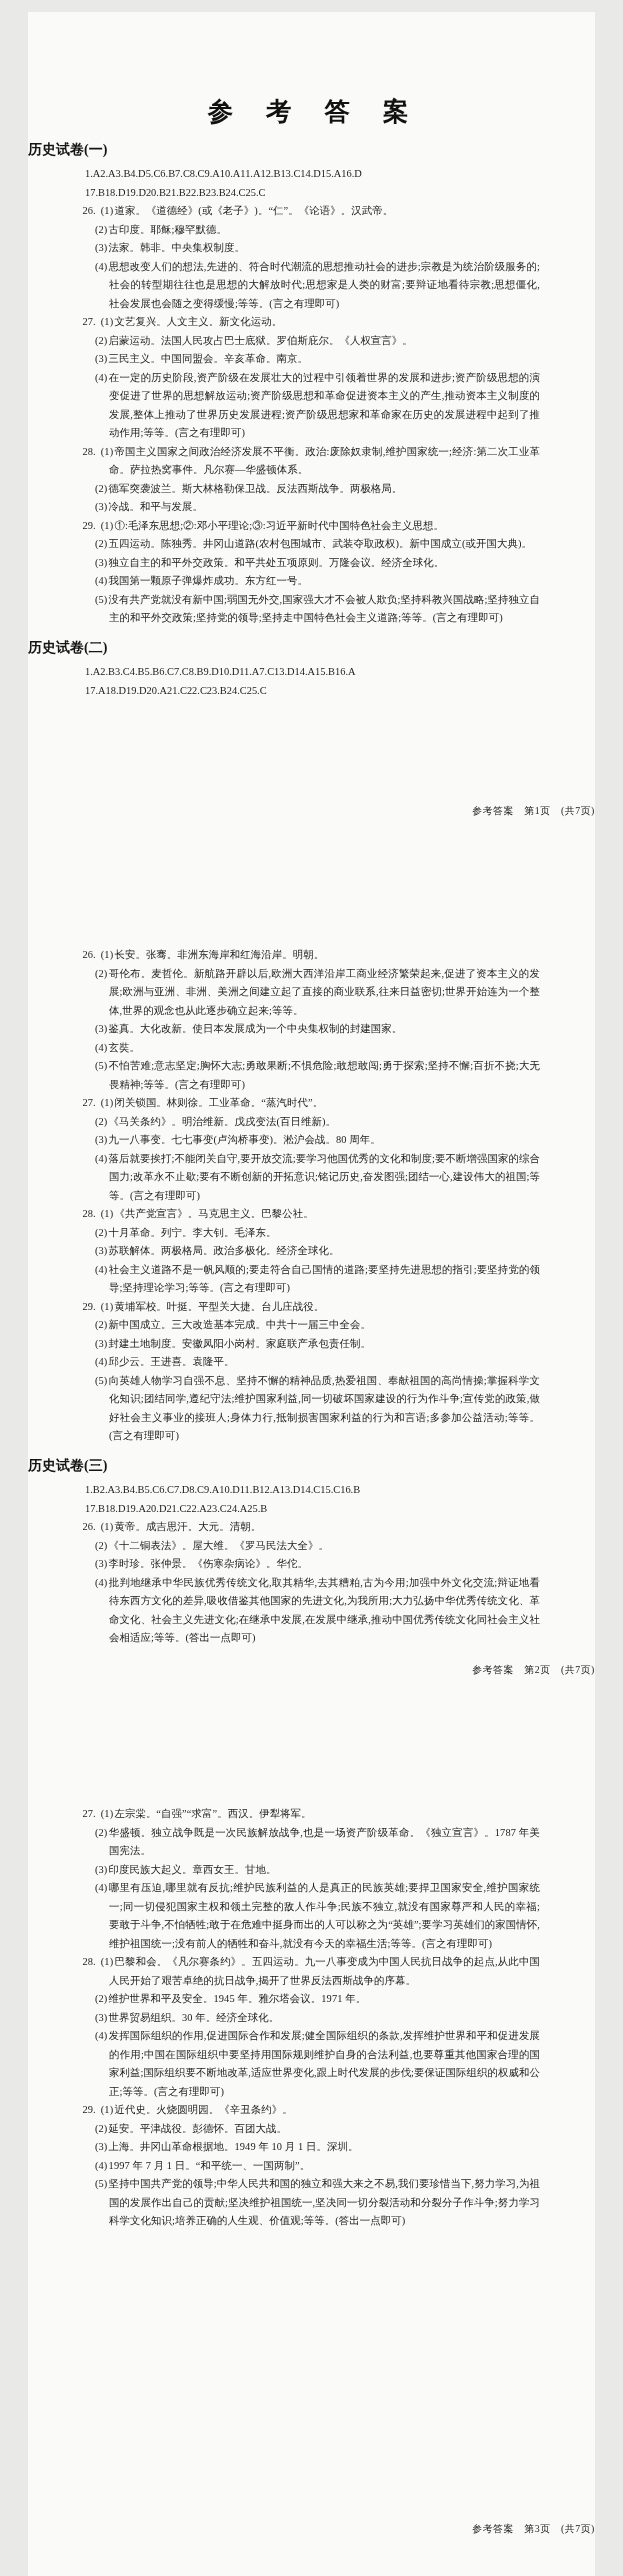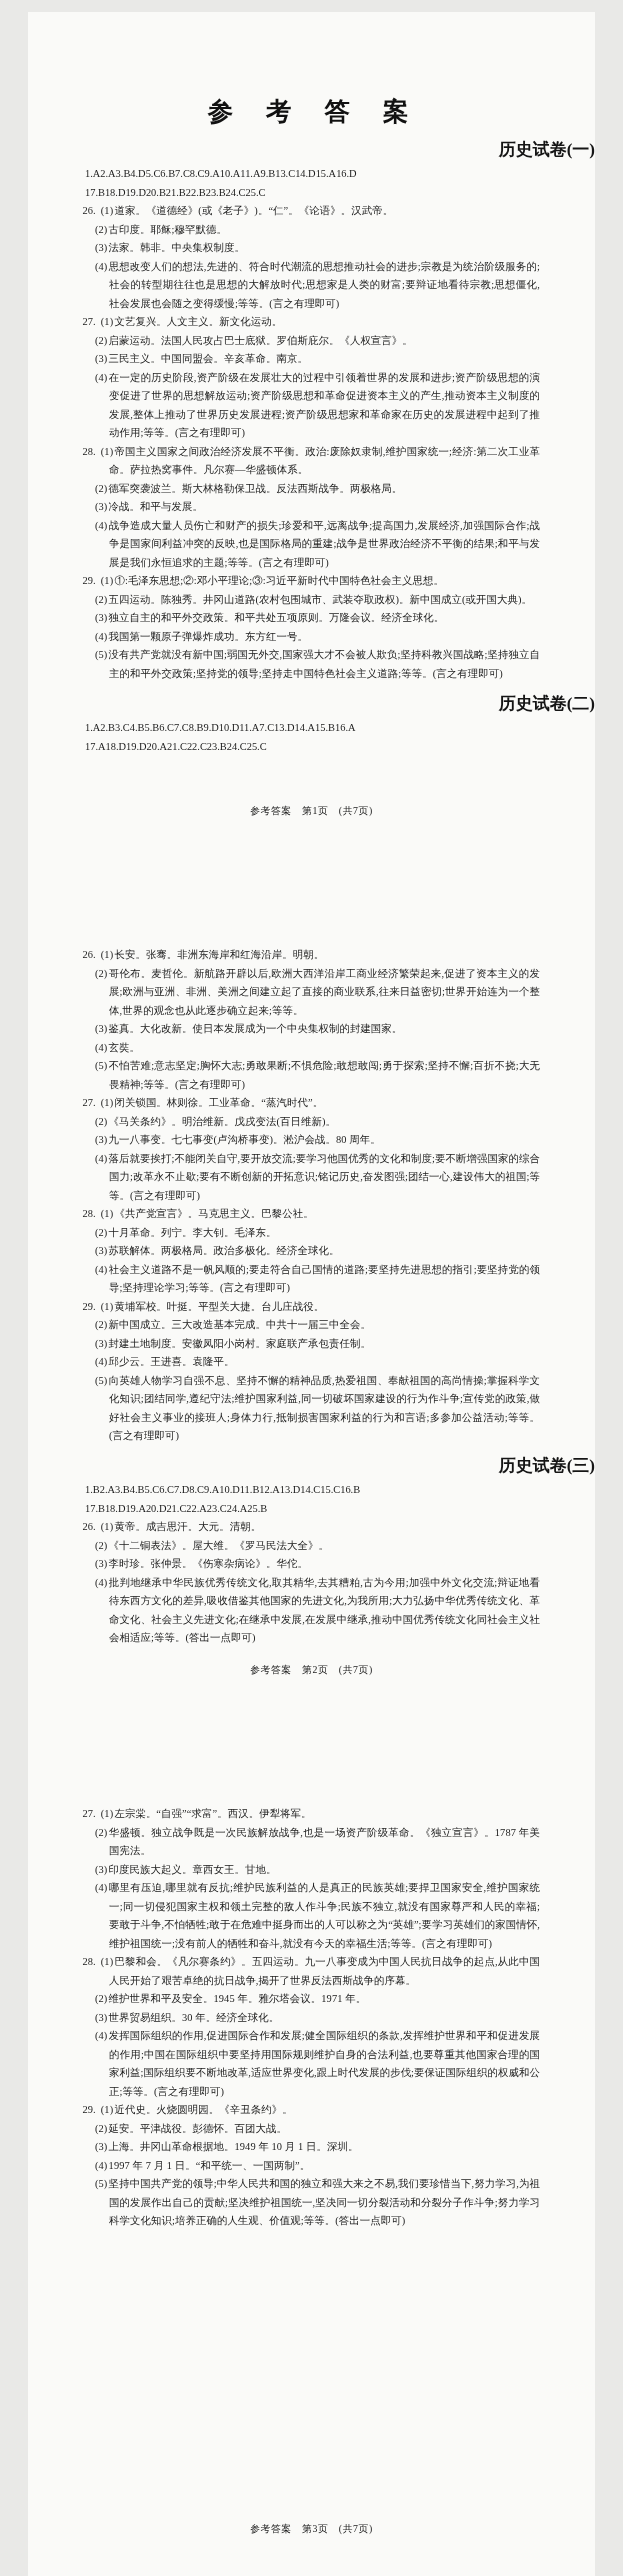--- a/index.html
+++ b/index.html
@@ -27,22 +27,22 @@
     text-align: center;
     font-size: 25.4px;
     font-weight: bold;
     line-height: 30px;
     letter-spacing: 7px;
     word-spacing: 12.7px;
     margin: 0 -20px 15px 0;
     color: #111;
   }
   .section-header {
-    text-align: right;
-    font-size: 17px;
+    text-align: left;
+    font-size: 14px;
     font-weight: bold;
     line-height: 17.3px;
     margin: 11.5px -55px 5.8px -35px; 
     color: #151515;
   }
   .mc-row {
     font-size: 10.4px;
     line-height: 19px;
     white-space: nowrap;
     margin-left: 22px;
@@ -63,21 +63,21 @@
   }
   .ans.has-num { text-indent: -26.5px; }
   .qnum { padding-right: 5px; }
   .part { padding-right: 1.2px; }
 
   .page-footer {
     position: absolute;
     top: 792px;
     left: 0;
     width: 100%;
-    text-align: center;
+    text-align: right;
     font-size: 9.8px;
     line-height: 14px;
     letter-spacing: 0.6px;
     color: #222;
   }
 </style>
 </head>
 <body>
 
 <div class="canvas">
@@ -90,21 +90,21 @@
           <span class="mc-item">2.A</span>
           <span class="mc-item">3.B</span>
           <span class="mc-item">4.D</span>
           <span class="mc-item">5.C</span>
           <span class="mc-item">6.B</span>
           <span class="mc-item">7.C</span>
           <span class="mc-item">8.C</span>
           <span class="mc-item">9.A</span>
           <span class="mc-item">10.A</span>
           <span class="mc-item">11.A</span>
-          <span class="mc-item">9.B</span>
+          <span class="mc-item">12.B</span>
           <span class="mc-item">13.C</span>
           <span class="mc-item">14.D</span>
           <span class="mc-item">15.A</span>
           <span class="mc-item">16.D</span>
         </div>
         <div class="mc-row narrow">
           <span class="mc-item">17.B</span>
           <span class="mc-item">18.D</span>
           <span class="mc-item">19.D</span>
           <span class="mc-item">20.B</span>
@@ -118,21 +118,20 @@
         <div class="ans"><span class="part">(2)</span><span class="atext">古印度。耶稣;穆罕默德。</span></div>
         <div class="ans"><span class="part">(3)</span><span class="atext">法家。韩非。中央集权制度。</span></div>
         <div class="ans"><span class="part">(4)</span><span class="atext">思想改变人们的想法,先进的、符合时代潮流的思想推动社会的进步;宗教是为统治阶级服务的;社会的转型期往往也是思想的大解放时代;思想家是人类的财富;要辩证地看待宗教;思想僵化,社会发展也会随之变得缓慢;等等。(言之有理即可)</span></div>
         <div class="ans has-num"><span class="qnum">27.</span><span class="part">(1)</span><span class="atext">文艺复兴。人文主义。新文化运动。</span></div>
         <div class="ans"><span class="part">(2)</span><span class="atext">启蒙运动。法国人民攻占巴士底狱。罗伯斯庇尔。《人权宣言》。</span></div>
         <div class="ans"><span class="part">(3)</span><span class="atext">三民主义。中国同盟会。辛亥革命。南京。</span></div>
         <div class="ans"><span class="part">(4)</span><span class="atext">在一定的历史阶段,资产阶级在发展壮大的过程中引领着世界的发展和进步;资产阶级思想的演变促进了世界的思想解放运动;资产阶级思想和革命促进资本主义的产生,推动资本主义制度的发展,整体上推动了世界历史发展进程;资产阶级思想家和革命家在历史的发展进程中起到了推动作用;等等。(言之有理即可)</span></div>
         <div class="ans has-num"><span class="qnum">28.</span><span class="part">(1)</span><span class="atext">帝国主义国家之间政治经济发展不平衡。政治:废除奴隶制,维护国家统一;经济:第二次工业革命。萨拉热窝事件。凡尔赛—华盛顿体系。</span></div>
         <div class="ans"><span class="part">(2)</span><span class="atext">德军突袭波兰。斯大林格勒保卫战。反法西斯战争。两极格局。</span></div>
         <div class="ans"><span class="part">(3)</span><span class="atext">冷战。和平与发展。</span></div>
-        <div class="ans"><span class="part">(4)</span><span class="atext">战争造成大量人员伤亡和财产的损失;珍爱和平,远离战争;提高国力,发展经济,加强国际合作;战争是国家间利益冲突的反映,也是国际格局的重建;战争是世界政治经济不平衡的结果;和平与发展是我们永恒追求的主题;等等。(言之有理即可)</span></div>
         <div class="ans has-num"><span class="qnum">29.</span><span class="part">(1)</span><span class="atext">①:毛泽东思想;②:邓小平理论;③:习近平新时代中国特色社会主义思想。</span></div>
         <div class="ans"><span class="part">(2)</span><span class="atext">五四运动。陈独秀。井冈山道路(农村包围城市、武装夺取政权)。新中国成立(或开国大典)。</span></div>
         <div class="ans"><span class="part">(3)</span><span class="atext">独立自主的和平外交政策。和平共处五项原则。万隆会议。经济全球化。</span></div>
         <div class="ans"><span class="part">(4)</span><span class="atext">我国第一颗原子弹爆炸成功。东方红一号。</span></div>
         <div class="ans"><span class="part">(5)</span><span class="atext">没有共产党就没有新中国;弱国无外交,国家强大才不会被人欺负;坚持科教兴国战略;坚持独立自主的和平外交政策;坚持党的领导;坚持走中国特色社会主义道路;等等。(言之有理即可)</span></div>
         <div class="section-header">历史试卷(二)</div>
         <div class="mc-row wide">
           <span class="mc-item">1.A</span>
           <span class="mc-item">2.B</span>
           <span class="mc-item">3.C</span>

